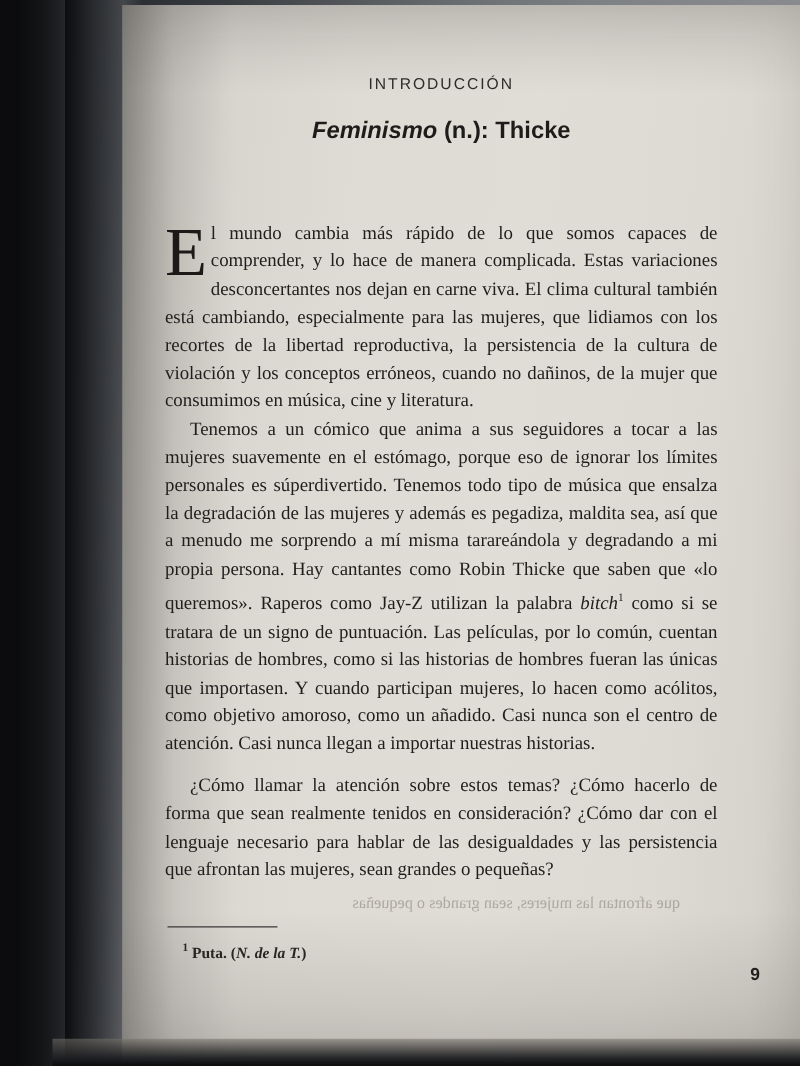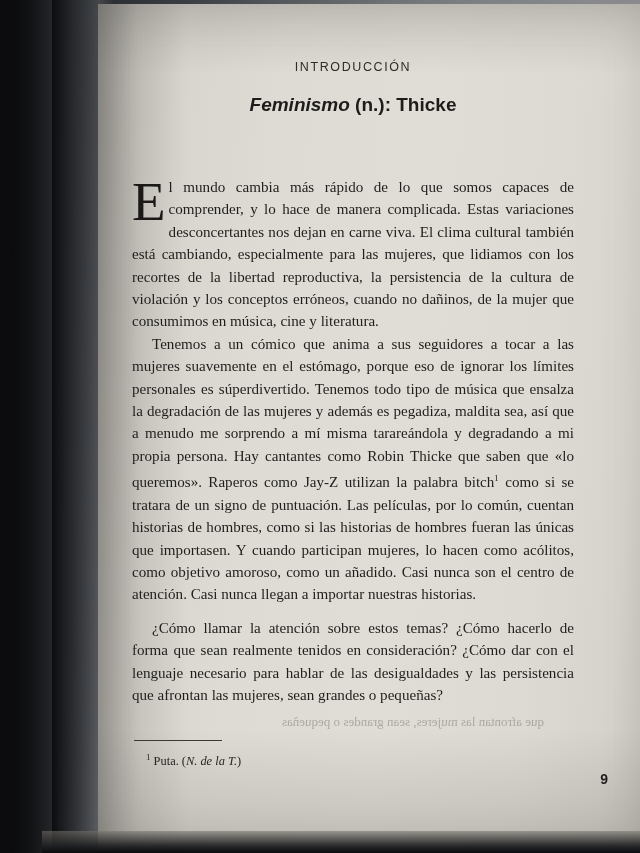--- a/index.html
+++ b/index.html
@@ -144,20 +144,21 @@
     width: 88px;
     height: 1px;
     background: #3a3936;
   }
   .footnote {
     margin-top: 8px;
     font-size: 12.4px;
     line-height: 16px;
     color: #272623;
     padding-left: 14px;
+    font-weight: bold;
   }
   .footnote .sup {
     font-size: 9px;
     vertical-align: super;
   }
   .footnote .ital { font-style: italic; }
 
   .folio {
     position: absolute;
     right: 38px;
@@ -177,21 +178,21 @@
     text-align: center;
     font-size: 13px;
     line-height: 19px;
     color: rgba(110,106,98,0.45);
     transform: scaleX(-1);
     filter: blur(0.4px);
     user-select: none;
     pointer-events: none;
   }
   sup.fn { font-size: 9px; vertical-align: super; }
-  .ital { }
+  .ital { font-style: italic; }
 </style>
 </head>
 <body>
 
 <div class="photo">
 
   <div class="left-shadow"></div>
   <div class="gutter"></div>
 
   <div class="page">

